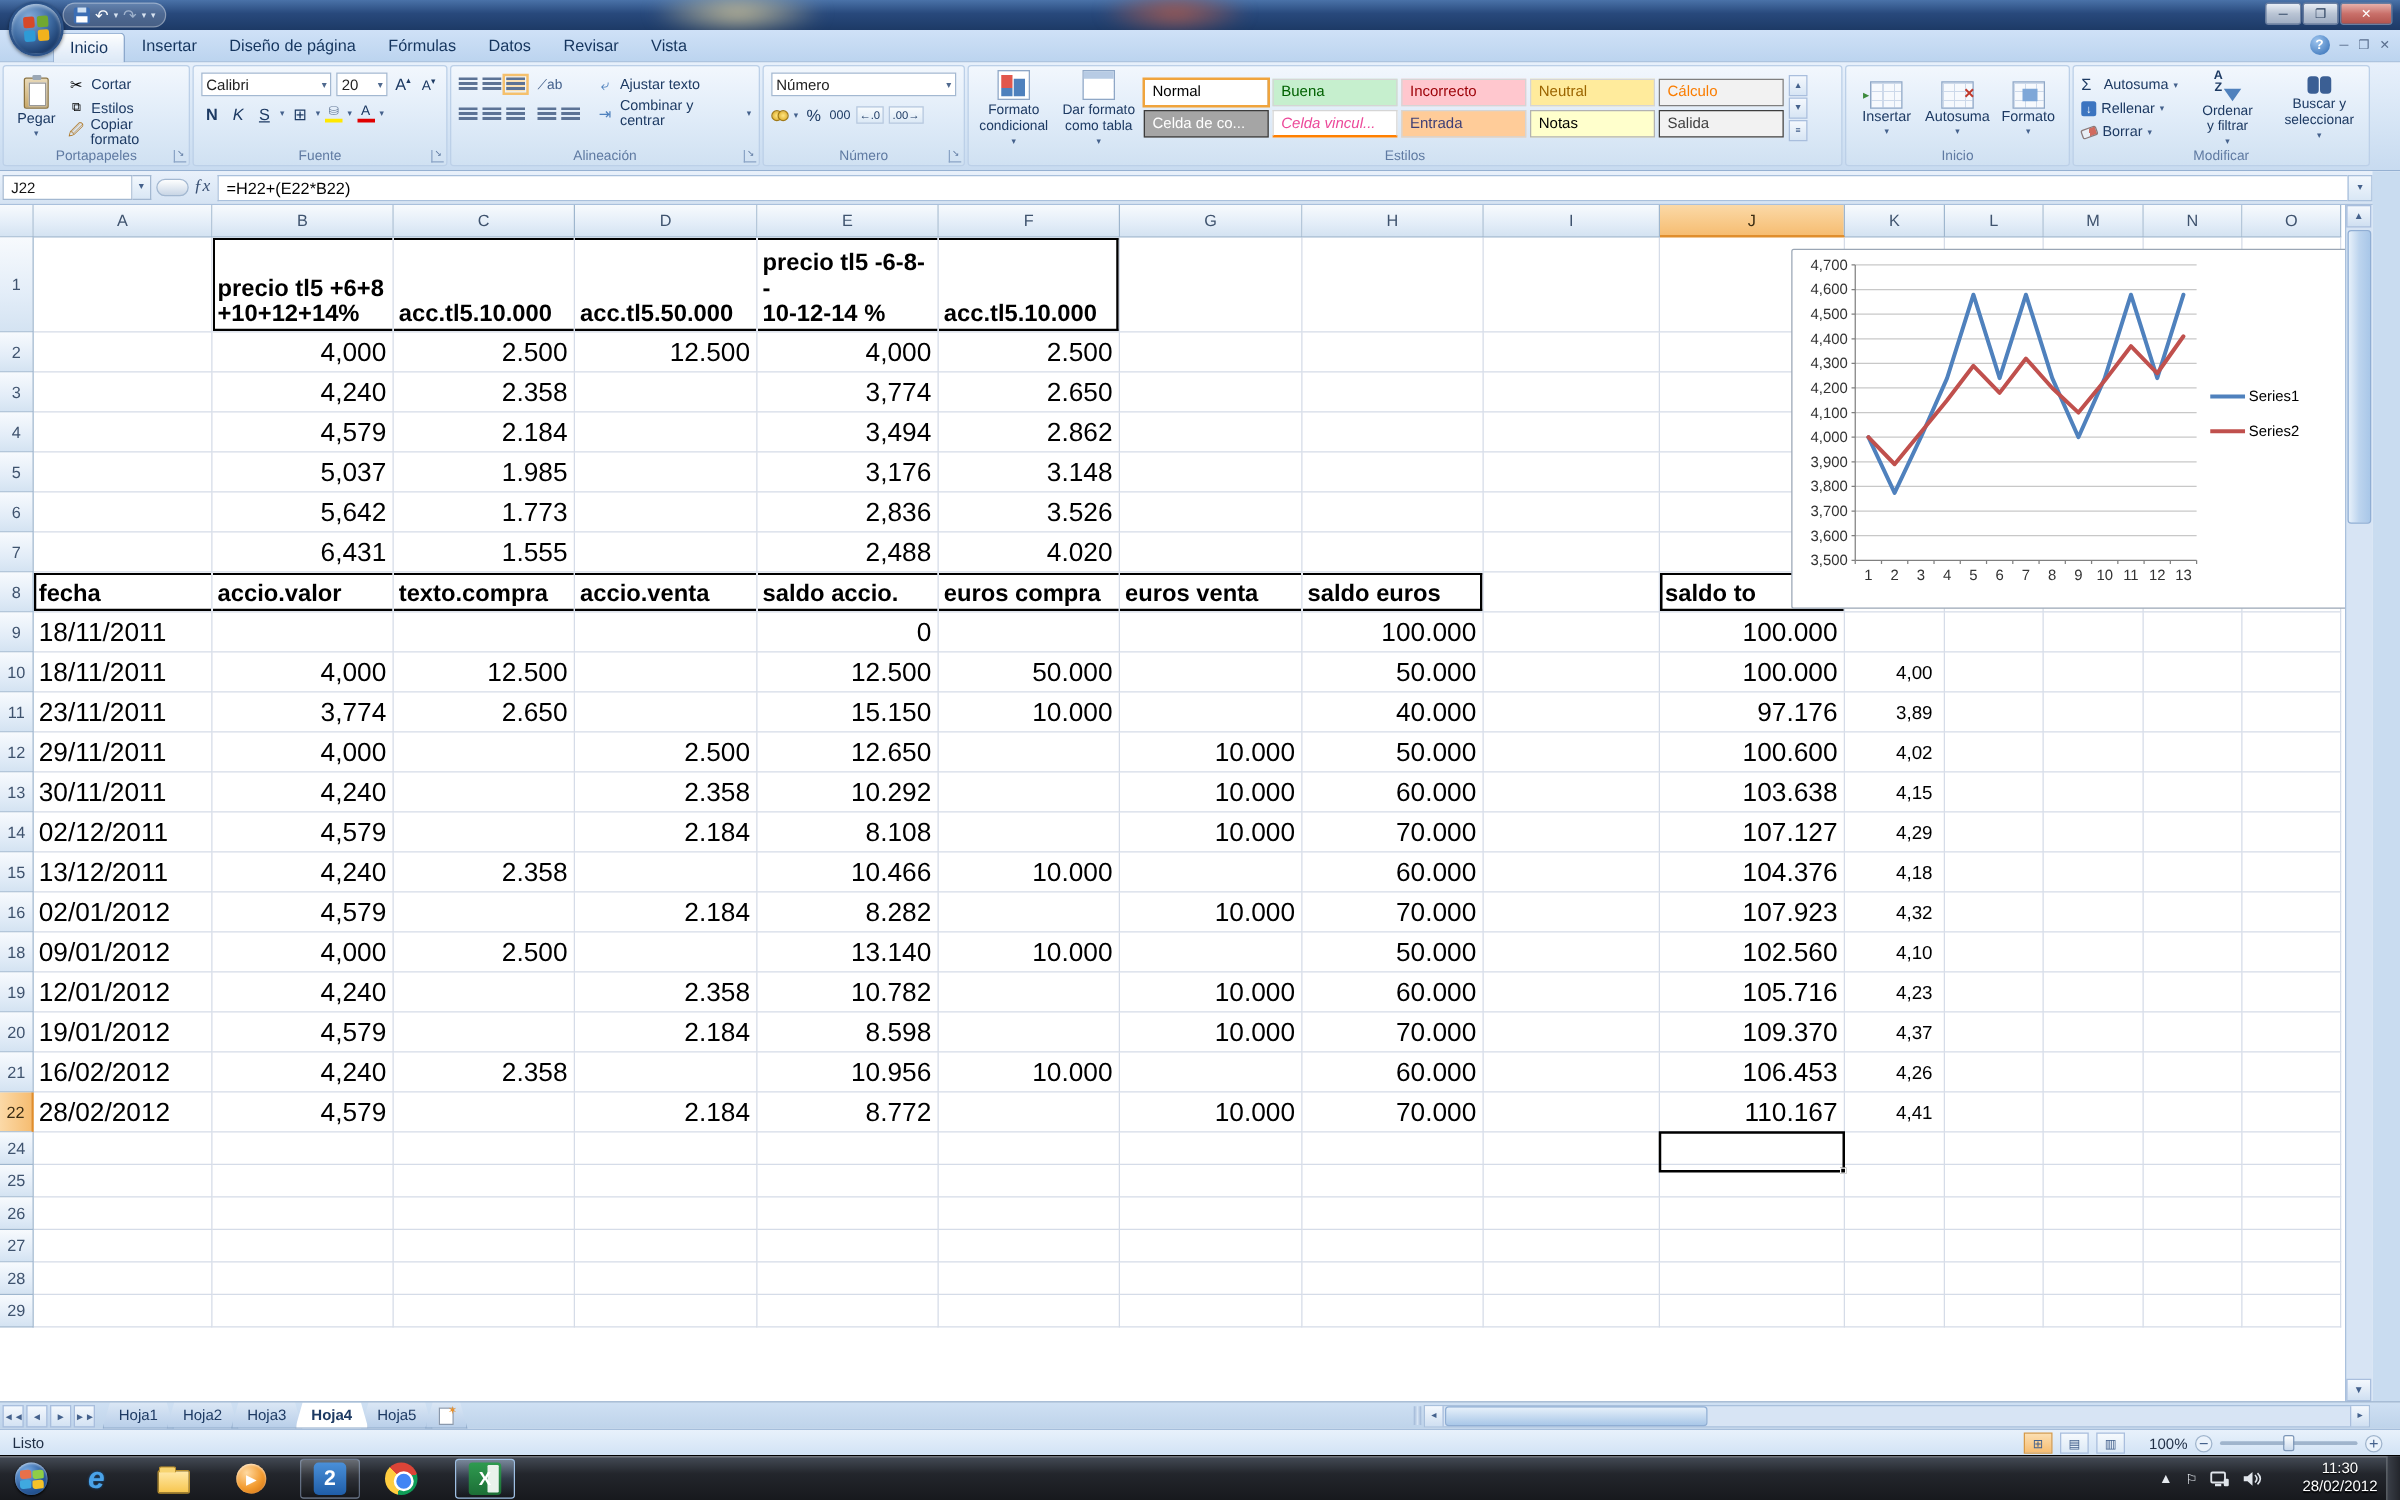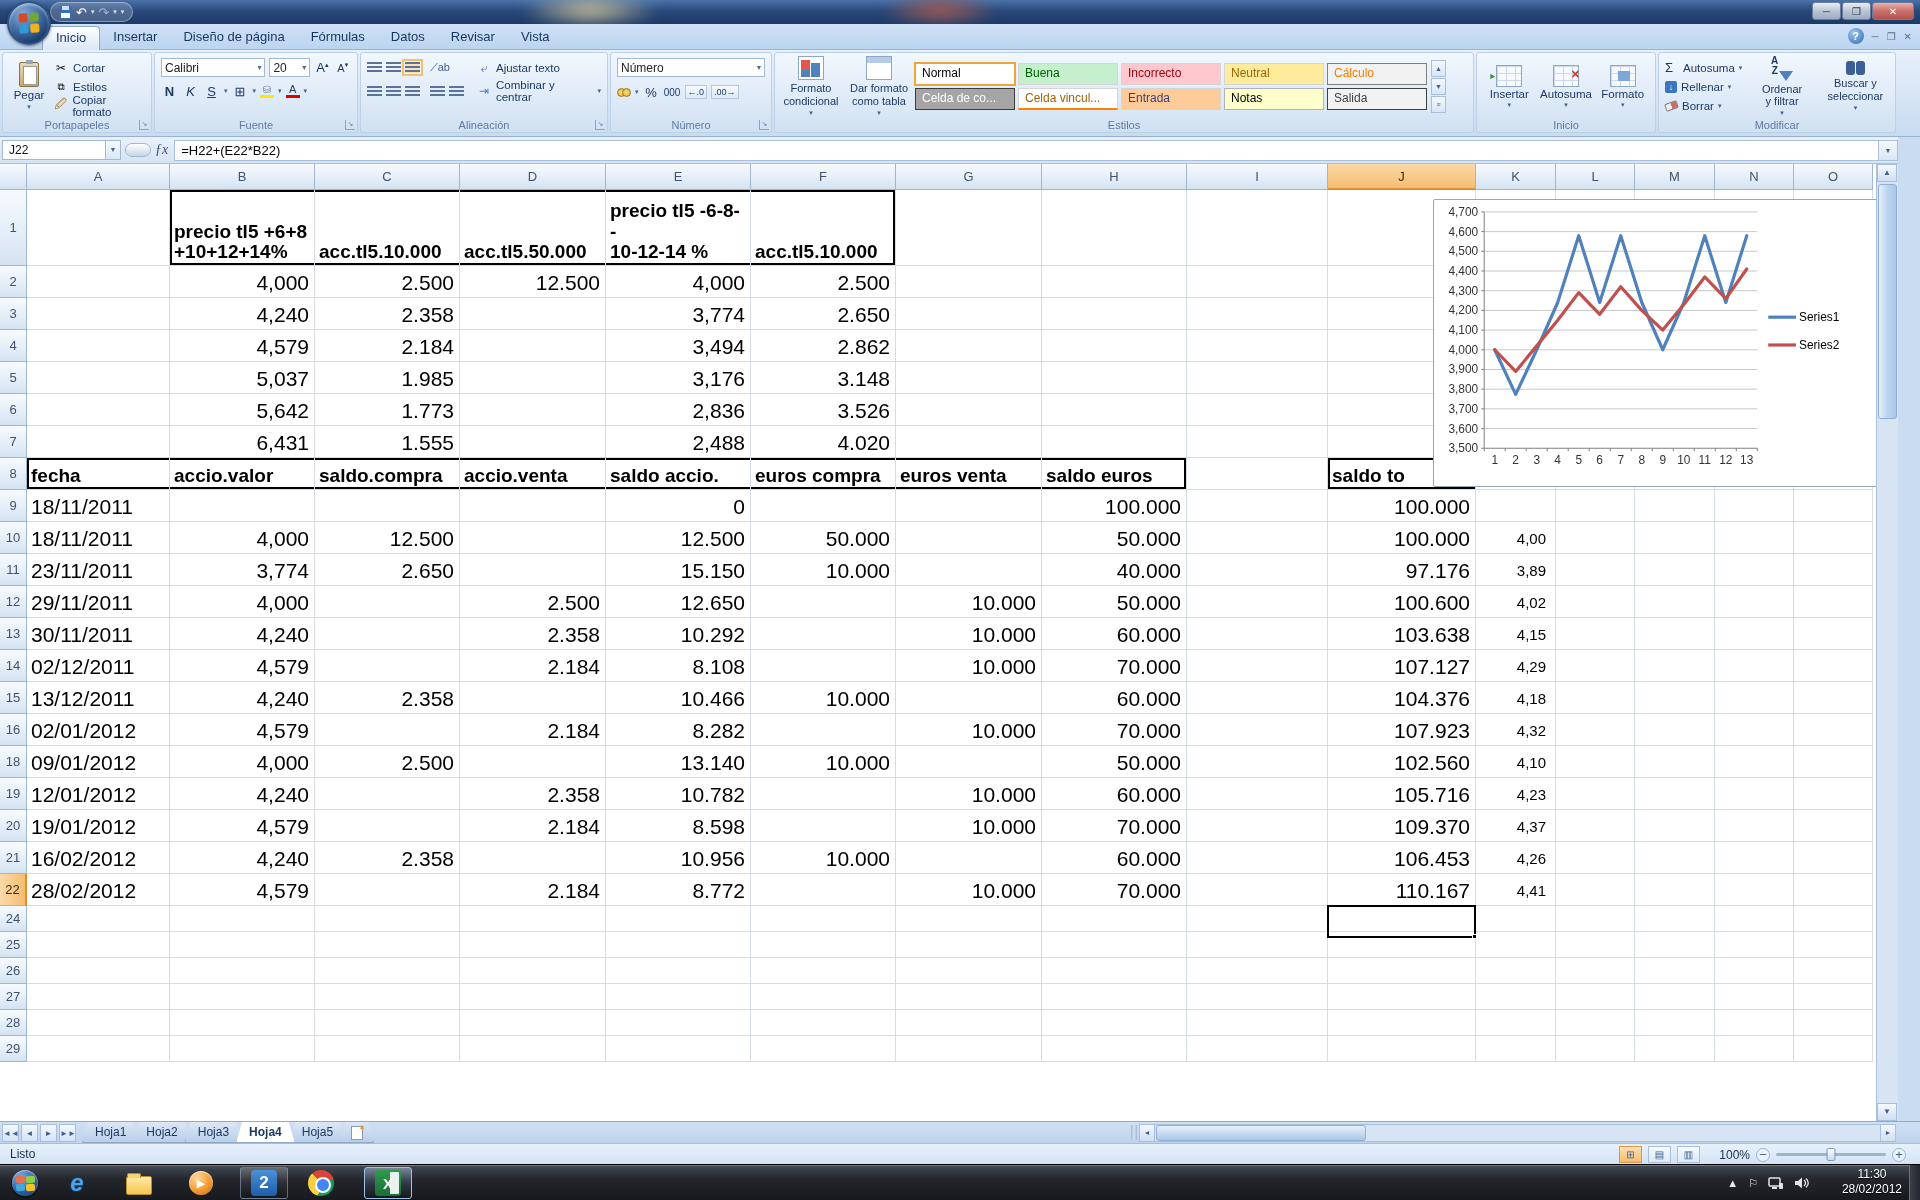--- a/index.html
+++ b/index.html
@@ -386,21 +386,21 @@
       <span class="cap">Dar formato como tabla</span>
       <span class="mini-arrow" style="color:#44618c">▾</span>
     </div>
     <div id="styles-gallery">
         <div class="chip" style="background:#FFFFFF;color:#000000;border-color:#ABABAB;outline:2px solid #f0a43c;outline-offset:-1px;">Normal</div>
         <div class="chip" style="background:#C6EFCE;color:#006100;border-color:#d5d5d5;">Buena</div>
         <div class="chip" style="background:#FFC7CE;color:#9C0006;border-color:#d5d5d5;">Incorrecto</div>
         <div class="chip" style="background:#FFEB9C;color:#9C6500;border-color:#d5d5d5;">Neutral</div>
         <div class="chip" style="background:#F2F2F2;color:#FA7D00;border-color:#7F7F7F;">Cálculo</div>
         <div class="chip" style="background:#A5A5A5;color:#FFFFFF;border-color:#3C3C3C;">Celda de co...</div>
-        <div class="chip" style="background:#FFFFFF;color:#a16207;border-color:#d5d5d5;border-bottom:2px solid #FF8001;">Celda vincul...</div>
+        <div class="chip" style="background:#FFFFFF;color:#ec4899;border-color:#d5d5d5;border-bottom:2px solid #FF8001;font-style:italic;">Celda vincul...</div>
         <div class="chip" style="background:#FFCC99;color:#3F3F76;border-color:#d5d5d5;">Entrada</div>
         <div class="chip" style="background:#FFFFCC;color:#000000;border-color:#B2B2B2;">Notas</div>
         <div class="chip" style="background:#F2F2F2;color:#3F3F3F;border-color:#3F3F3F;">Salida</div>
       </div>
     <div class="gal-scroll">
       <div>▲</div>
       <div>▼</div>
       <div>≡</div>
     </div>
     <div class="glabel">Estilos</div>
@@ -639,21 +639,21 @@
           <td class="cell ksm"></td>
           <td class="cell"></td>
           <td class="cell"></td>
           <td class="cell"></td>
           <td class="cell"></td>
         </tr>
         <tr style="height:32px">
           <td class="rh">8</td>
           <td class="cell hdr al" style="box-shadow:inset 0 2px 0 #000,inset 0 -2px 0 #000,inset 2px 0 0 #000">fecha</td>
           <td class="cell hdr al" style="box-shadow:inset 0 2px 0 #000,inset 0 -2px 0 #000">accio.valor</td>
-          <td class="cell hdr al" style="box-shadow:inset 0 2px 0 #000,inset 0 -2px 0 #000">saldo.compra</td>
+          <td class="cell hdr al" style="box-shadow:inset 0 2px 0 #000,inset 0 -2px 0 #000">texto.compra</td>
           <td class="cell hdr al" style="box-shadow:inset 0 2px 0 #000,inset 0 -2px 0 #000">accio.venta</td>
           <td class="cell hdr al" style="box-shadow:inset 0 2px 0 #000,inset 0 -2px 0 #000">saldo accio.</td>
           <td class="cell hdr al" style="box-shadow:inset 0 2px 0 #000,inset 0 -2px 0 #000">euros compra</td>
           <td class="cell hdr al" style="box-shadow:inset 0 2px 0 #000,inset 0 -2px 0 #000">euros venta</td>
           <td class="cell hdr al" style="box-shadow:inset 0 2px 0 #000,inset 0 -2px 0 #000,inset -2px 0 0 #000">saldo euros</td>
           <td class="cell hdr al"></td>
           <td class="cell hdr al" style="box-shadow:inset 0 2px 0 #000,inset 0 -2px 0 #000,inset 2px 0 0 #000">saldo to</td>
           <td class="cell hdr al"></td>
           <td class="cell hdr al"></td>
           <td class="cell hdr al"></td>

